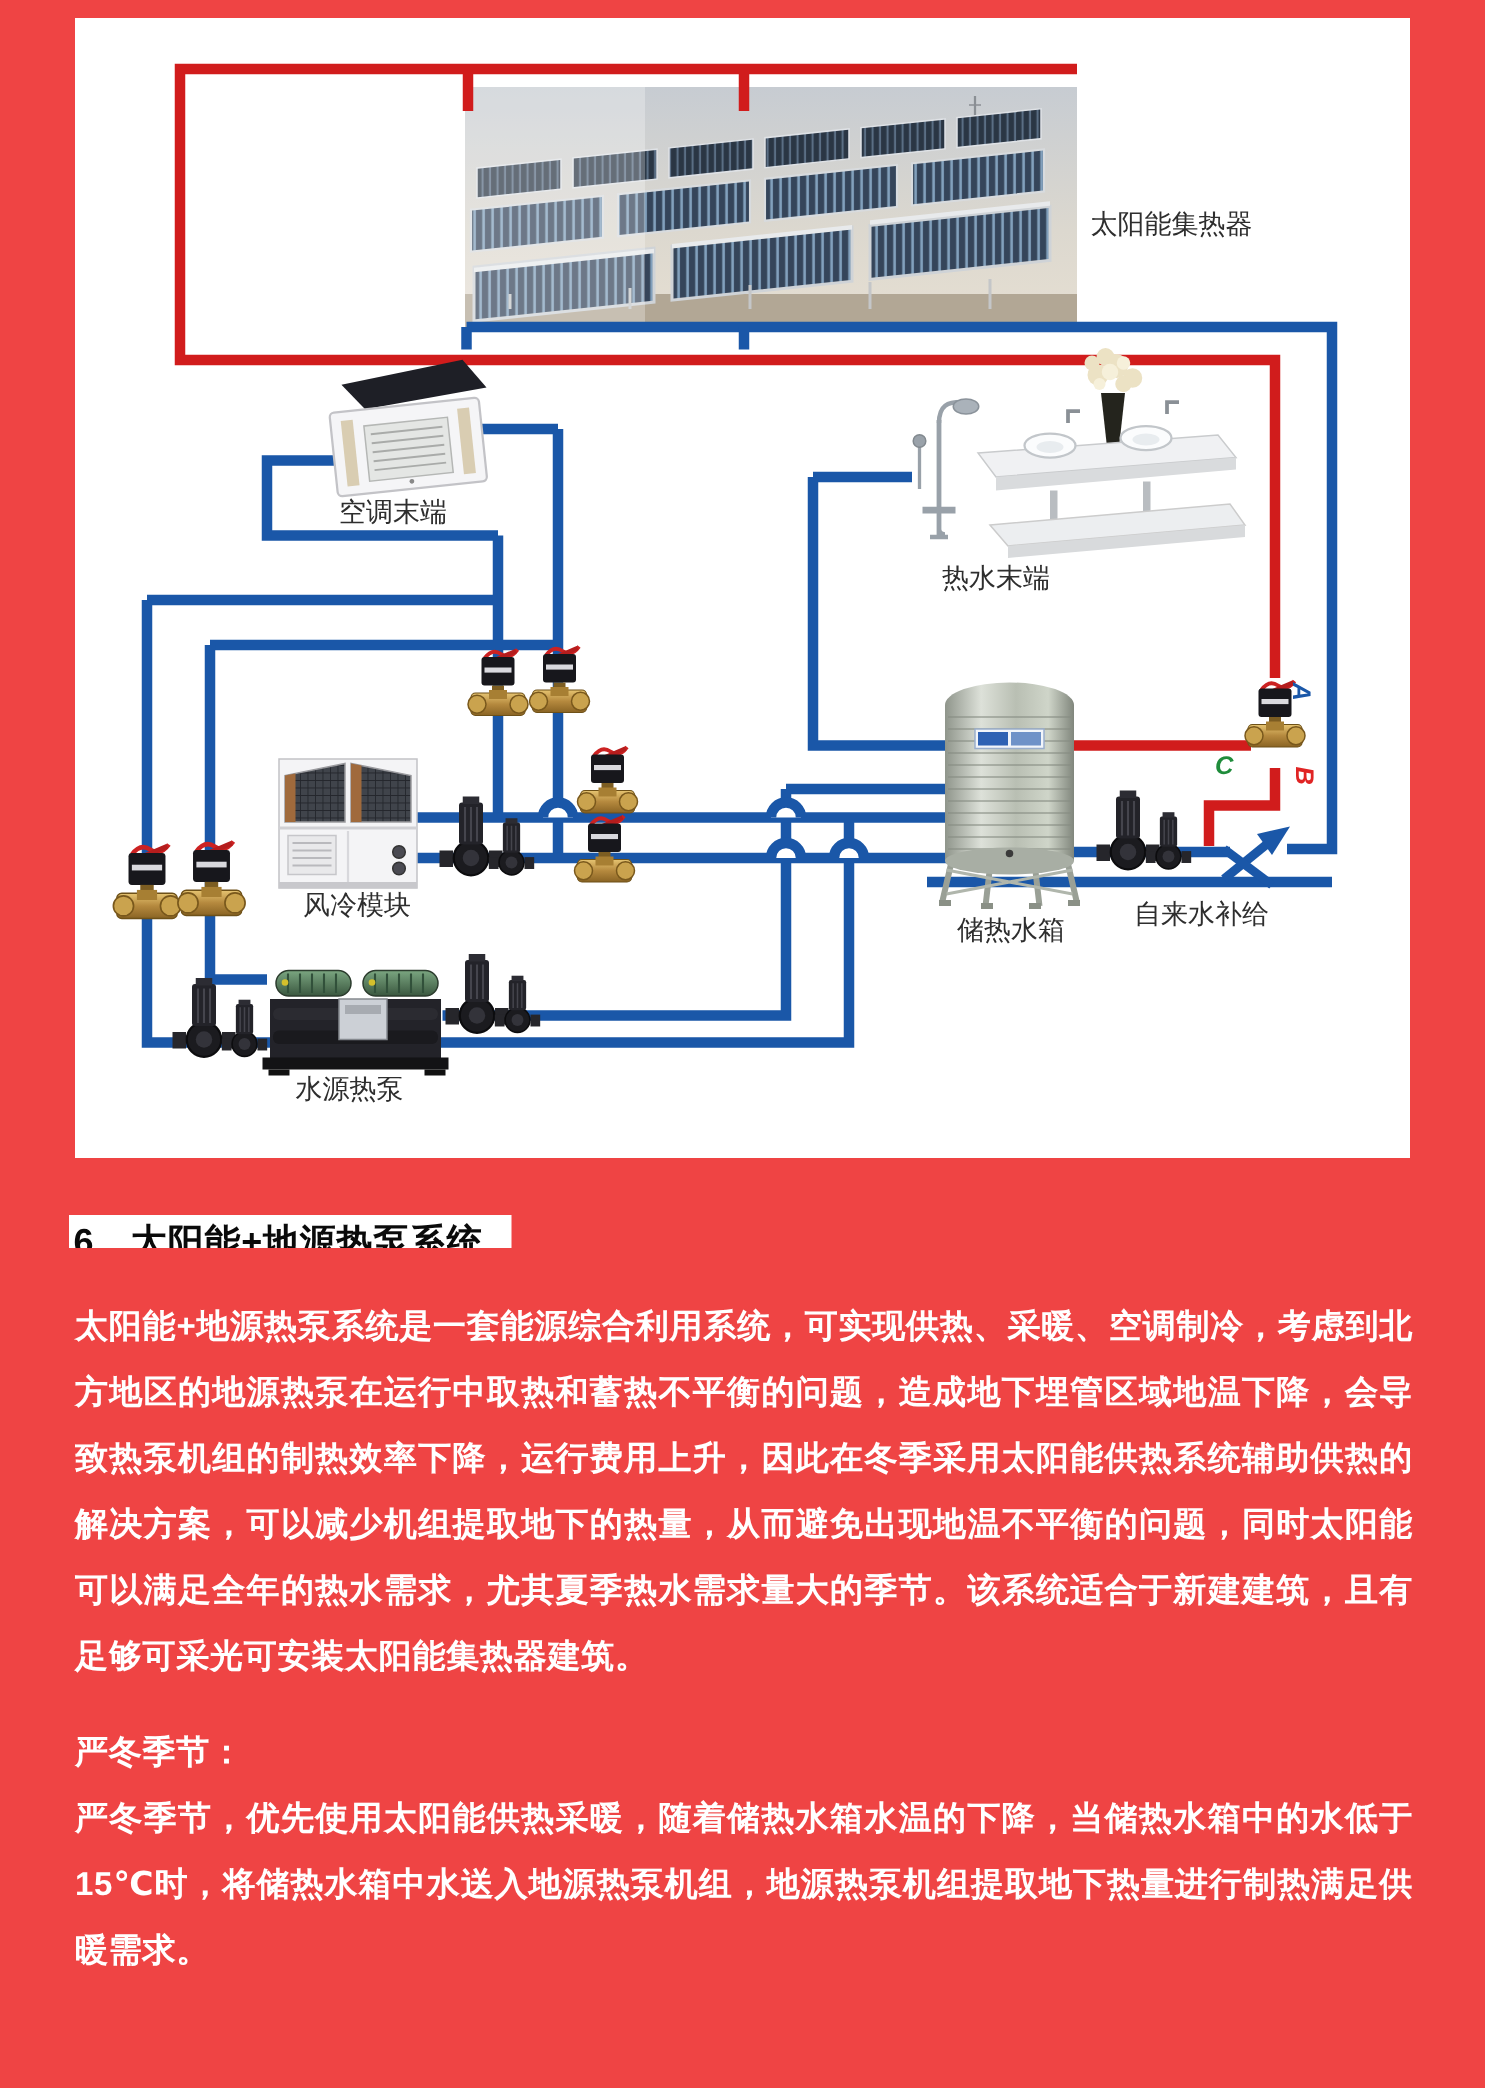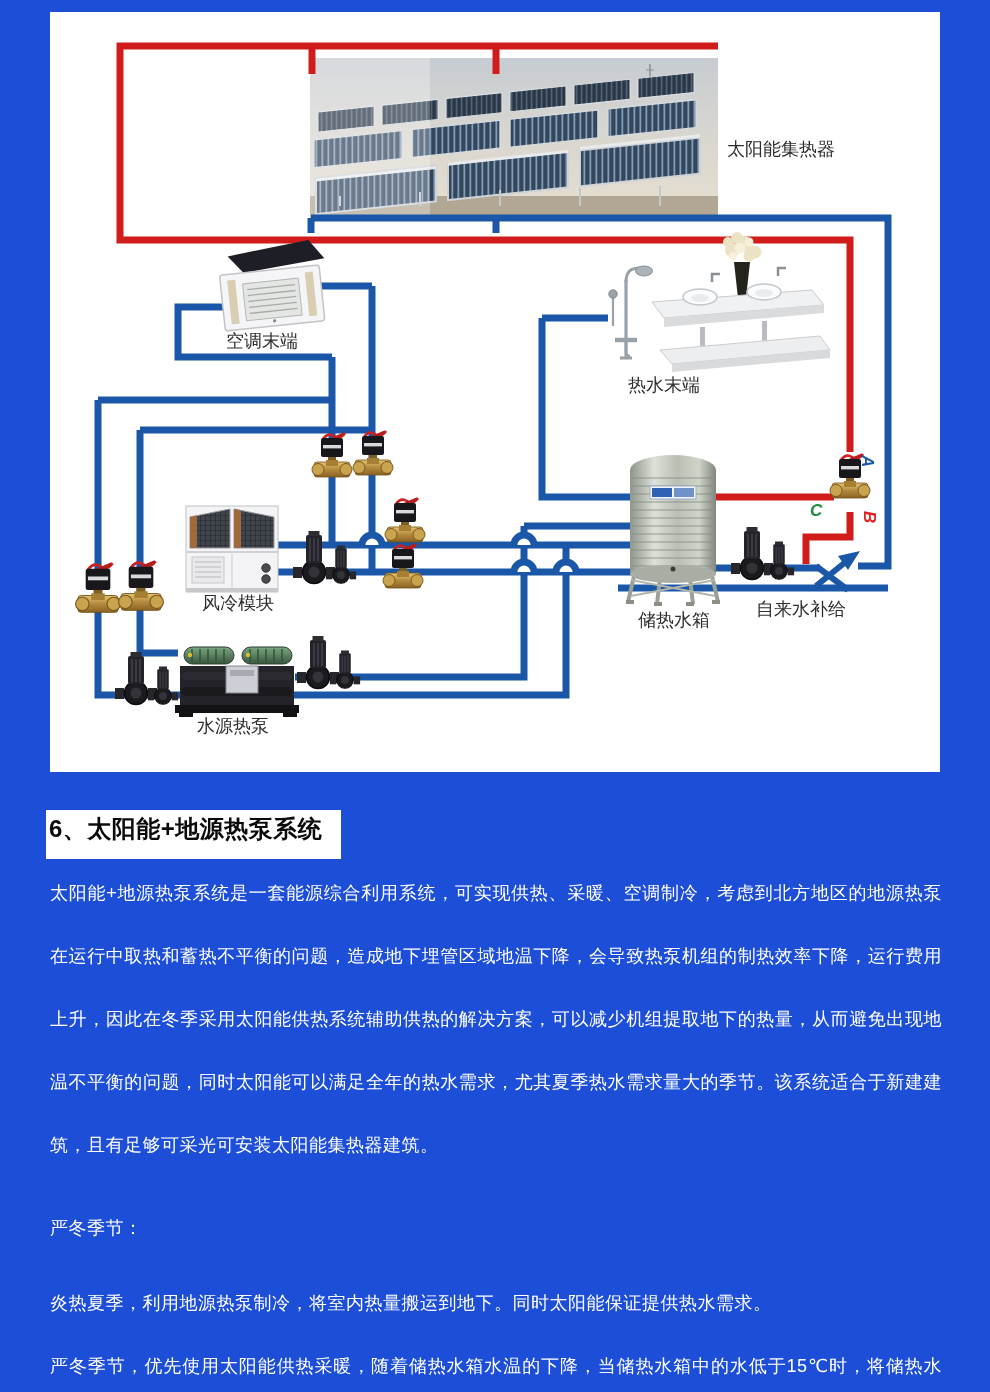--- a/index.html
+++ b/index.html
@@ -1,26 +1,26 @@
 <!DOCTYPE html>
 <html><head>
 <meta charset="utf-8">
 <style>
   html,body{margin:0;padding:0;background:#000;}
-  .page{position:relative;width:990px;height:1392px;background:#1d4ed8;overflow:hidden;
+  .page{position:relative;width:990px;height:1392px;background:#ef4444;overflow:hidden;
         font-family:"Liberation Sans","DejaVu Sans",sans-serif;}
   svg{position:absolute;top:0;left:0;display:block;}
   .diagram-label{font-family:"Liberation Sans","DejaVu Sans",sans-serif;fill:#2e2e2e;font-size:18px;}
   .abc{font-weight:bold;font-style:italic;font-size:17px;}
   .section{position:absolute;left:0;top:806px;width:990px;color:#fff;}
-  .heading-box{position:absolute;left:46px;top:4px;width:292px;height:49px;background:#fff;
+  .heading-box{position:absolute;left:46px;top:4px;width:292px;height:22px;background:#fff;
                color:#0a0a0a;font-weight:bold;font-size:24px;line-height:38px;padding-left:3px;
                letter-spacing:.5px;white-space:nowrap;overflow:hidden;}
   .bodytext{position:absolute;left:50px;top:56px;width:892px;}
-  .bodytext p{margin:0;font-size:18px;line-height:63px;text-align:justify;letter-spacing:.5px;}
+  .bodytext p{margin:0;font-size:22px;line-height:44px;text-align:justify;letter-spacing:.5px;font-weight:bold;}
   .bodytext p.adv-title{margin-top:20px;}
   .bodytext p.adv1{margin-top:12px;}
 </style>
 </head>
 <body>
 
 <div class="page">
 
 <svg width="990" height="780" viewBox="0 0 990 780">
   <defs>
@@ -293,18 +293,17 @@
   <text class="abc" x="810" y="516" fill="#1f8c3b">C</text>
 </svg>
 
 <div class="section">
   <div class="heading-box">
     <span>6、太阳能+地源热泵系统</span>
   </div>
   <div class="bodytext">
     <p>太阳能+地源热泵系统是一套能源综合利用系统，可实现供热、采暖、空调制冷，考虑到北方地区的地源热泵在运行中取热和蓄热不平衡的问题，造成地下埋管区域地温下降，会导致热泵机组的制热效率下降，运行费用上升，因此在冬季采用太阳能供热系统辅助供热的解决方案，可以减少机组提取地下的热量，从而避免出现地温不平衡的问题，同时太阳能可以满足全年的热水需求，尤其夏季热水需求量大的季节。该系统适合于新建建筑，且有足够可采光可安装太阳能集热器建筑。</p>
     <p class="adv-title">严冬季节：</p>
-    <p class="adv1">炎热夏季，利用地源热泵制冷，将室内热量搬运到地下。同时太阳能保证提供热水需求。</p>
     <p>严冬季节，优先使用太阳能供热采暖，随着储热水箱水温的下降，当储热水箱中的水低于15℃时，将储热水箱中水送入地源热泵机组，地源热泵机组提取地下热量进行制热满足供暖需求。</p>
   </div>
 </div>
 
 </div>
 
 </body></html>

